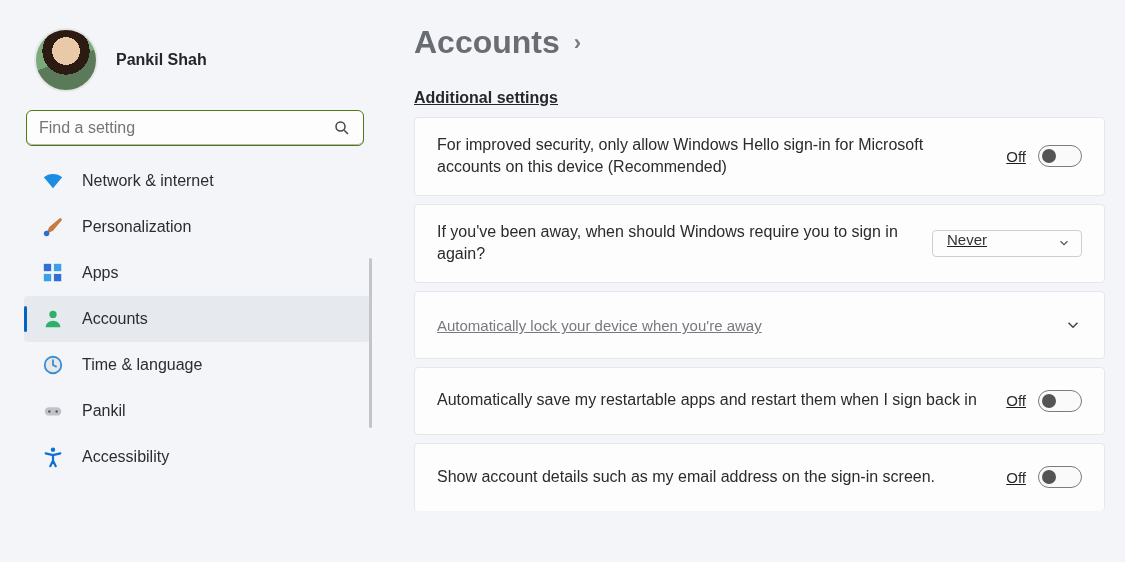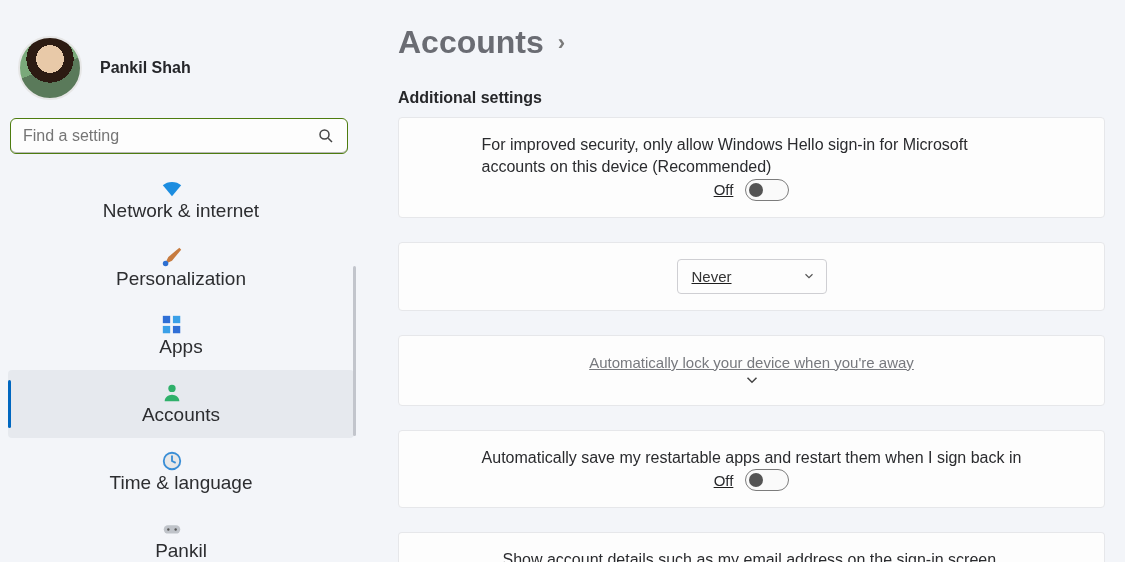--- a/index.html
+++ b/index.html
@@ -7,22 +7,23 @@
   font-family: "Segoe UI", -apple-system, BlinkMacSystemFont, sans-serif;
   background: #f3f5f9;
   color: #1e1e1e;
   width: 1125px;
   height: 562px;
   overflow: hidden;
   display: flex;
 }
 .sidebar {
   width: 360px;
-  padding: 22px 6px 0 8px;
+  padding: 14px 6px 0 8px;
   background: #f3f5f9;
+  margin-left: 16px;
 }
 .user-row {
   display: flex;
   align-items: center;
   padding: 14px 6px 18px 10px;
 }
 .avatar {
   width: 64px;
   height: 64px;
   border-radius: 50%;
@@ -48,75 +49,73 @@
   background: transparent;
   font-size: 16px;
   color: #555;
 }
 .search-box svg { width: 18px; height: 18px; stroke:#444; }
 .nav { margin-top: 10px; position: relative; }
 .nav-item {
   display: flex;
   align-items: center;
   padding: 12px 18px;
-  font-size: 19px;
+  font-size: 16px;
   color: #2c2d30;
   border-radius: 4px;
   cursor: pointer;
   position: relative;
-  flex-direction: column;
 }
 .nav-item.active { background: #e6e9ee; }
 .nav-item.active::before {
   content:"";
   position:absolute; left:0; top:10px; bottom:10px; width:3px;
   background:#0067c0; border-radius:2px;
 }
 .nav-icon { width:22px; height:22px; margin-right:18px; display:flex; align-items:center; justify-content:center; }
 .nav-scrollbar { position:absolute; right:-2px; top:100px; width:3px; height:170px; background:#c2c5cc; border-radius:2px; }
 .main {
   flex: 1;
   padding: 24px 20px 0 38px;
   overflow: hidden;
 }
 .breadcrumb {
   display:flex; align-items:center; gap:14px;
   font-size: 32px; font-weight:600; color:#1d1e22; margin-bottom:28px;
 }
 .breadcrumb .crumb-parent { color:#6a6c73; font-weight:600; }
 .breadcrumb .chev { color:#7a7a7a; font-size:22px; }
-.section-title { font-weight:600; font-size:16px; margin-bottom:10px; color:#26272a; }
+.section-title { font-weight:600; font-size:16px; margin-bottom:10px; color:#26272a;text-decoration:underline; }
 .card {
   background:#fdfdfd;
   border:1px solid #e6e7ea;
   border-radius:4px;
   padding:16px 22px;
-  margin-bottom:24px;
+  margin-bottom:8px;
   display:flex;
   align-items:center;
   justify-content:space-between;
   min-height:68px;
-  flex-direction:column;
 }
 .card-text { font-size:16px; color:#2a2b2e; line-height:1.4; max-width:540px; }
 .card-sub { color:#77797e; font-size:15px; margin-top:2px;text-decoration:underline; }
 .ctrl { display:flex; align-items:center; gap:12px;text-decoration:underline; }
 .toggle {
   width:44px; height:22px; border-radius:12px;
   border:1px solid #7c7c7c; background:#fafafa;
   position:relative; cursor:pointer;
 }
 .toggle::after{
   content:""; position:absolute; left:3px; top:3px;
   width:14px; height:14px; border-radius:50%; background:#545454;
 }
 .toggle-label { font-size:15px; color:#2a2b2e; }
 .select {
   border:1px solid #cfcfd3; background:#fdfdfd; border-radius:4px;
-  padding:8px 36px 8px 14px; font-size:15px; color:#333; position:relative; cursor:pointer;
+  padding:0 36px 8px 14px; font-size:15px; color:#333; position:relative; cursor:pointer;
   min-width:150px;
 }
 .select .chev-down { position:absolute; right:10px; top:50%; transform:translateY(-50%); }
 .expand-chev { color:#555; cursor:pointer; }
 svg { display:block; }
 </style>
 </head>
 <body>
 
 <div class="sidebar">
@@ -215,20 +214,21 @@
 
   <div class="card">
     <div class="card-text">For improved security, only allow Windows Hello sign-in for Microsoft accounts on this device (Recommended)</div>
     <div class="ctrl">
       <span class="toggle-label">Off</span>
       <div class="toggle"></div>
     </div>
   </div>
 
   <div class="card">
+    <div class="card-text">If you've been away, when should Windows require you to sign in again?</div>
     <div class="ctrl">
       <div class="select">
         <span>Never</span>
         <span class="chev-down">
           <svg viewBox="0 0 24 24" width="14" height="14">
               <path d="M6 9l6 6 6-6" stroke="#555" stroke-width="2" fill="none"></path>
             </svg>
         </span>
       </div>
     </div>

